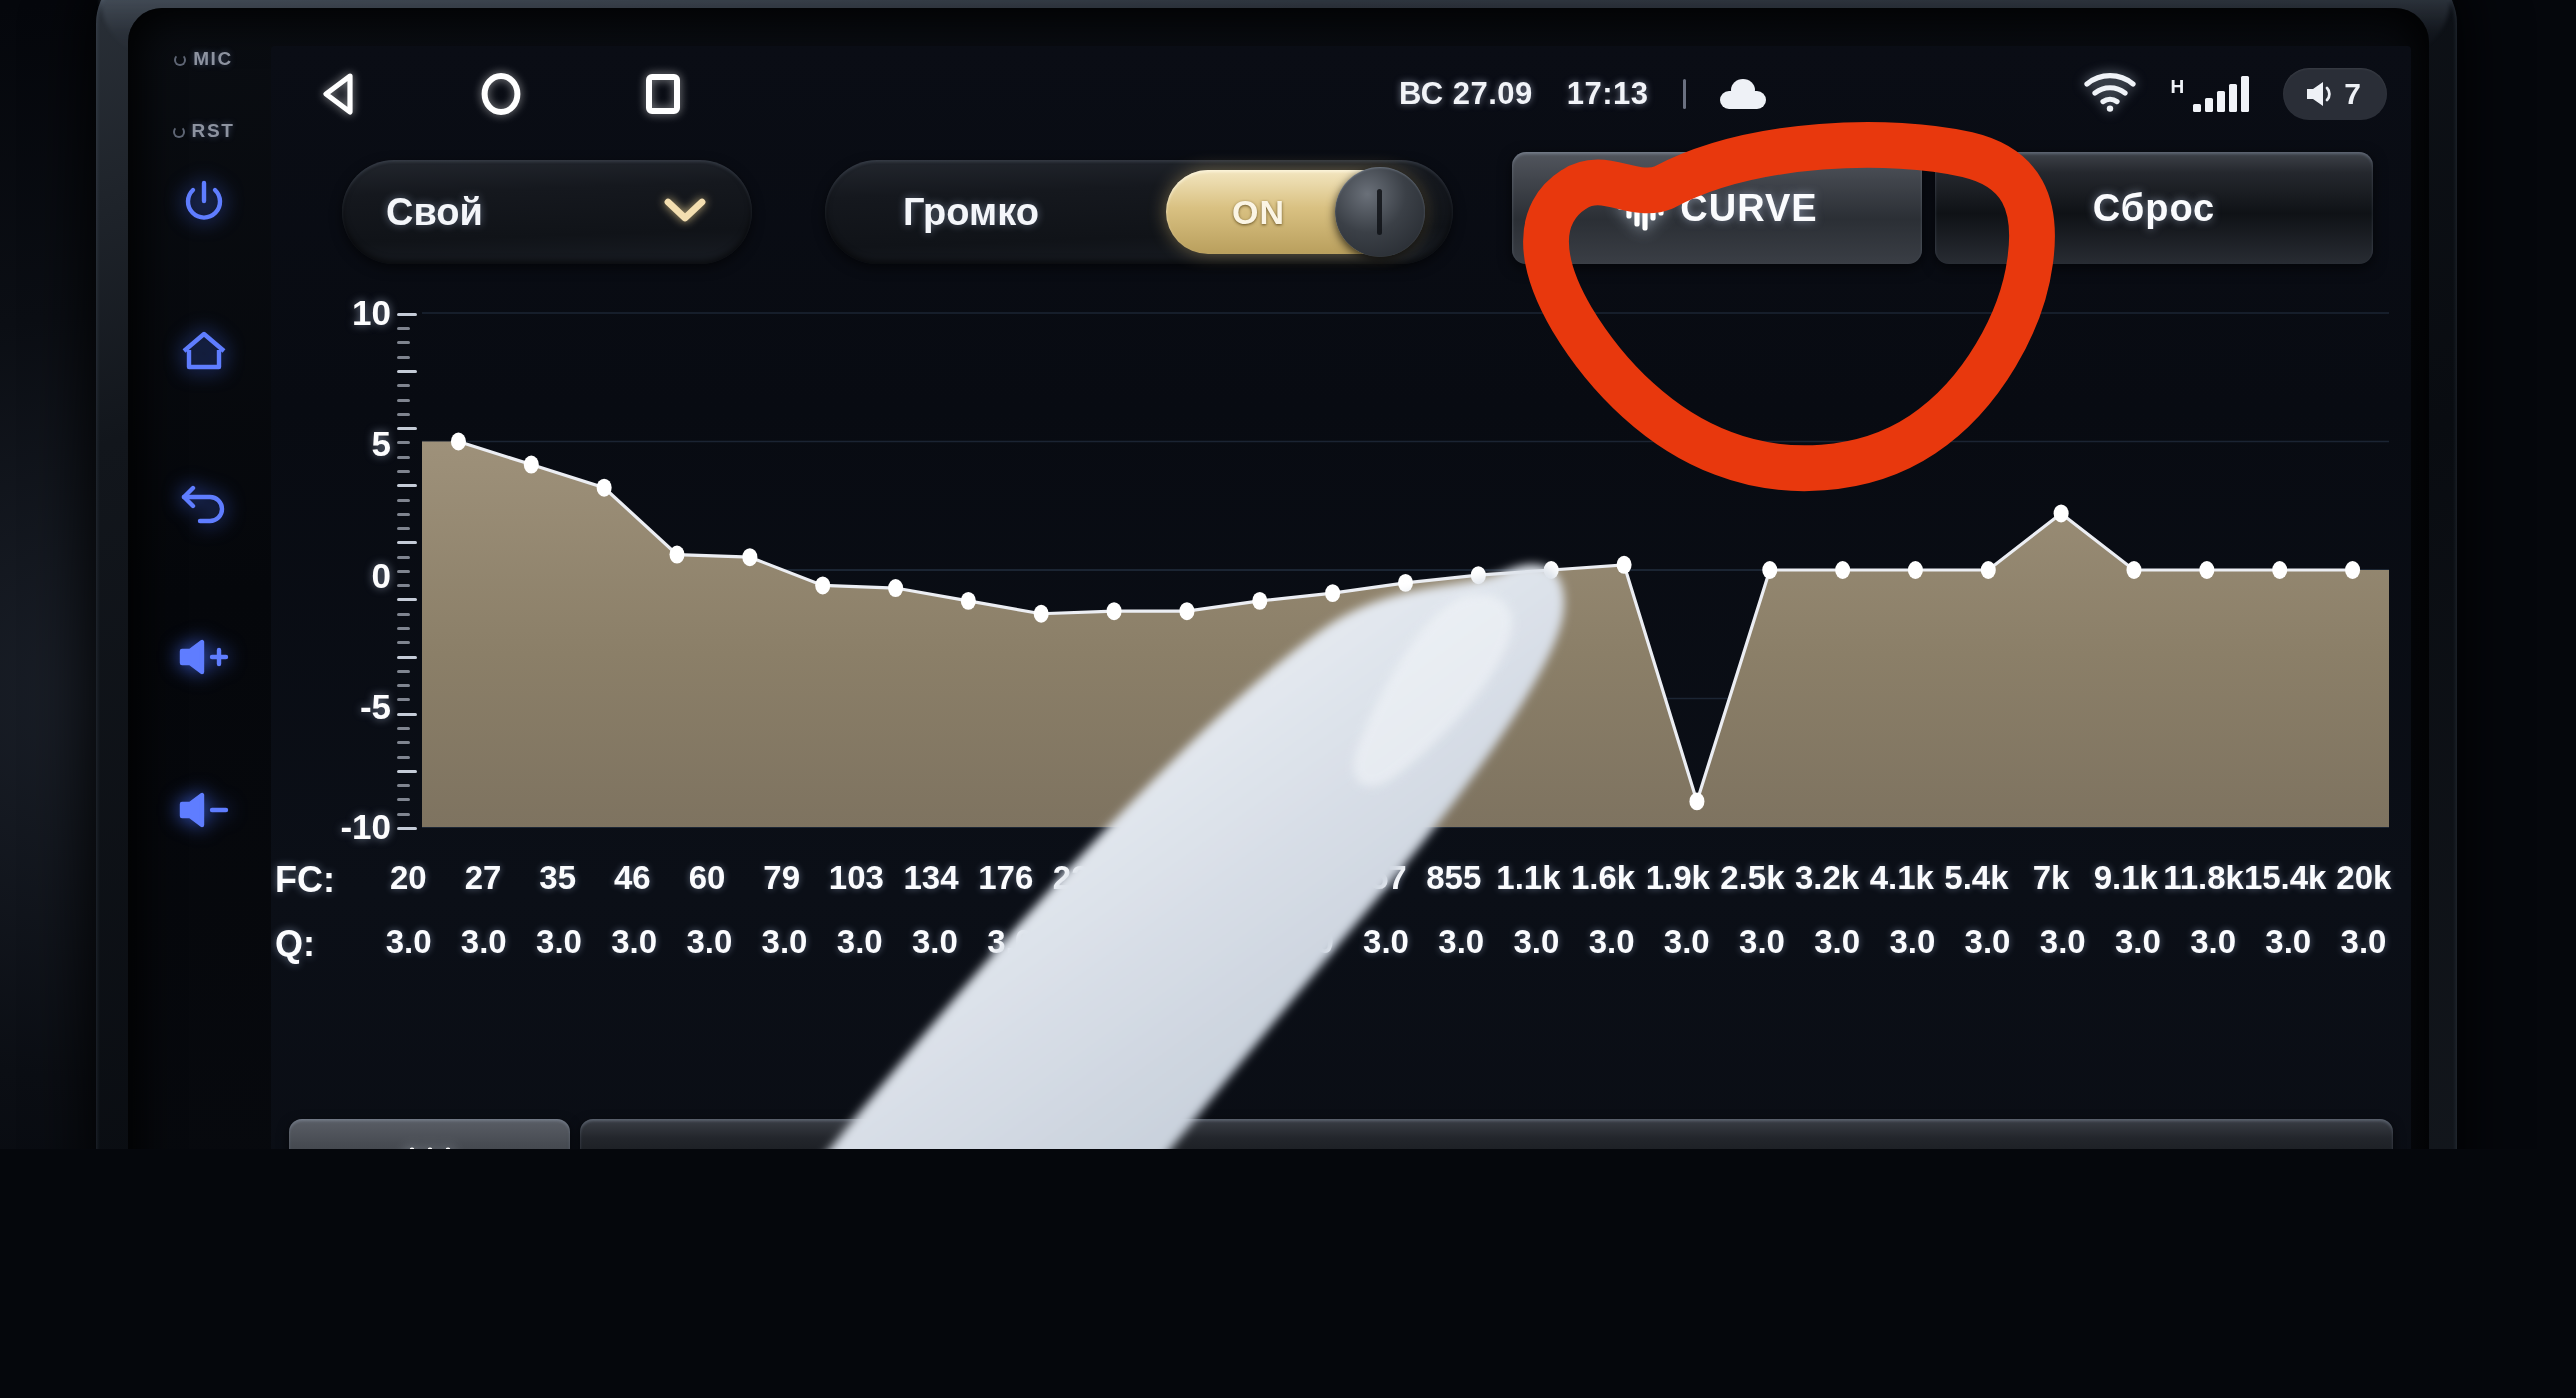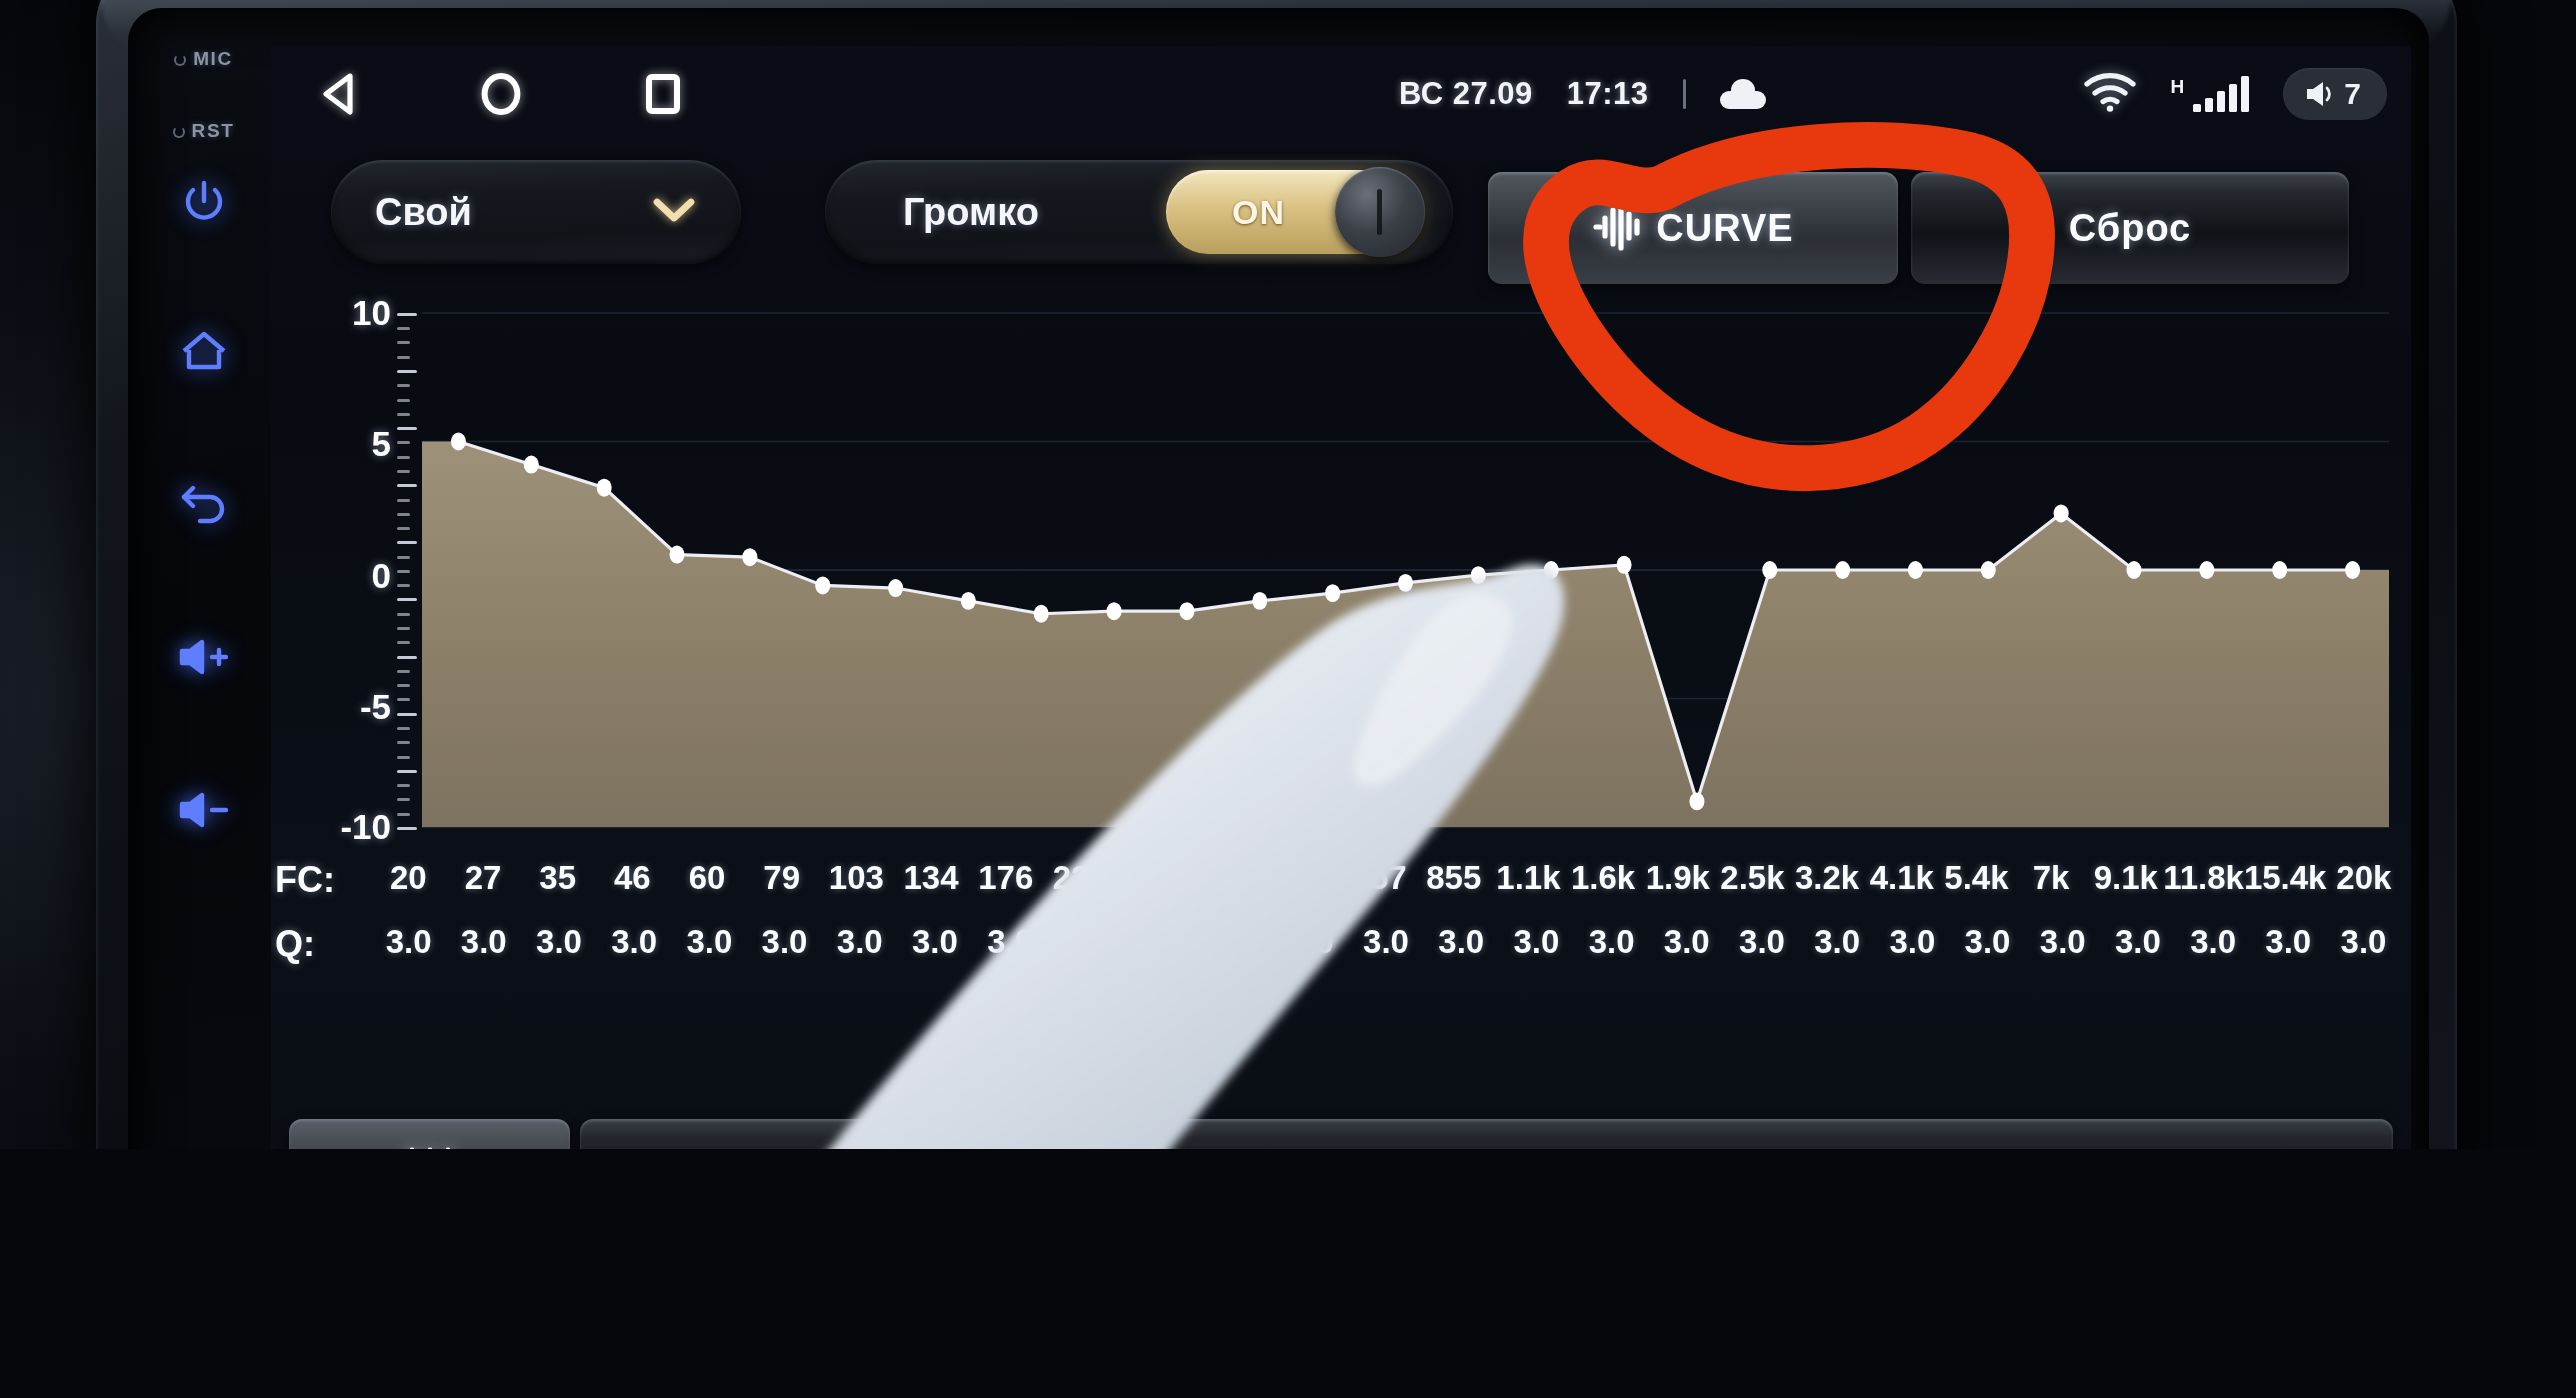--- a/index.html
+++ b/index.html
@@ -86,21 +86,21 @@
   .volpill .n { color:#eef1f6; font-size: 30px; font-weight:700; }
 
   
   .toprow { position: relative; height: 133px; margin: 6px 0 0 0; }
   .pill {
     position: absolute; top: 12px; height: 104px; border-radius: 52px;
     background: linear-gradient(178deg, #23272e 0%, #15181e 30%, #101318 70%, #191d24 100%);
     box-shadow: inset 0 2px 3px rgba(180,200,230,.16), inset 0 -3px 6px rgba(0,0,0,.6), 0 4px 12px rgba(0,0,0,.55);
     display: flex; align-items: center;
   }
-  .pill-preset { left: 60px; width: 410px; padding: 0 44px; justify-content: space-between; }
+  .pill-preset { left: 71px; width: 410px; padding: 0 44px; justify-content: space-between; }
   .pill-loud   { left: 554px; width: 628px; padding: 0 30px 0 78px; justify-content: space-between; }
   .pill-label { color: #f4f6fa; font-size: 38px; font-weight: 700; text-shadow: 0 0 8px rgba(200,220,255,.4); }
   .chev { color: #f3deb0; filter: drop-shadow(0 0 5px rgba(240,215,150,.8)); }
 
   .toggle {
     position: relative; width: 257px; height: 84px; border-radius: 44px;
     background: linear-gradient(180deg, #f3e6c0 0%, #d9c182 45%, #b99f5d 100%);
     box-shadow: 0 0 18px rgba(220,190,120,.45), inset 0 2px 3px rgba(255,250,230,.7);
     display: flex; align-items: center;
   }
@@ -108,22 +108,22 @@
                     letter-spacing: 1px; text-shadow: 0 1px 3px rgba(90,70,25,.9); }
   .toggle .knob {
     position: absolute; right: -2px; top: -3px; width: 90px; height: 90px; border-radius: 50%;
     background: radial-gradient(circle at 36% 30%, #6a7079 0%, #3b4047 45%, #22262c 100%);
     box-shadow: 0 3px 10px rgba(0,0,0,.75), inset 0 1px 2px rgba(200,215,240,.3);
   }
   .toggle .knob::after { content:""; position:absolute; left:42px; top:22px; width:5px; height:46px;
                          background: rgba(15,18,22,.85); border-radius:3px; }
 
   .btn-rect {
-    position: absolute; top: 24px; height: 112px; border-radius: 14px;
-    display: flex; align-items: center; justify-content: center; gap: 12px;
+    position: absolute; top: 4px; height: 112px; border-radius: 14px;
+    display: flex; align-items: center; justify-content: center; gap: 12px; margin-left: 24px;
   }
   .btn-curve { left: 1217px; width: 410px;
     background: linear-gradient(180deg, #52565e 0%, #41454c 25%, #2b2f35 60%, #3a3e45 100%);
     box-shadow: inset 0 2px 3px rgba(200,215,240,.3), 0 4px 14px rgba(0,0,0,.6); }
   .btn-reset { left: 1640px; width: 438px;
     background: linear-gradient(180deg, #3f434a 0%, #25282e 18%, #0f1216 55%, #282c33 100%);
     box-shadow: inset 0 2px 3px rgba(190,210,240,.26), 0 4px 14px rgba(0,0,0,.6); }
   .btn-txt { color: #fafbfd; font-size: 38px; font-weight: 700; letter-spacing: 1px;
              text-shadow: 0 0 9px rgba(210,225,255,.5); }
 

